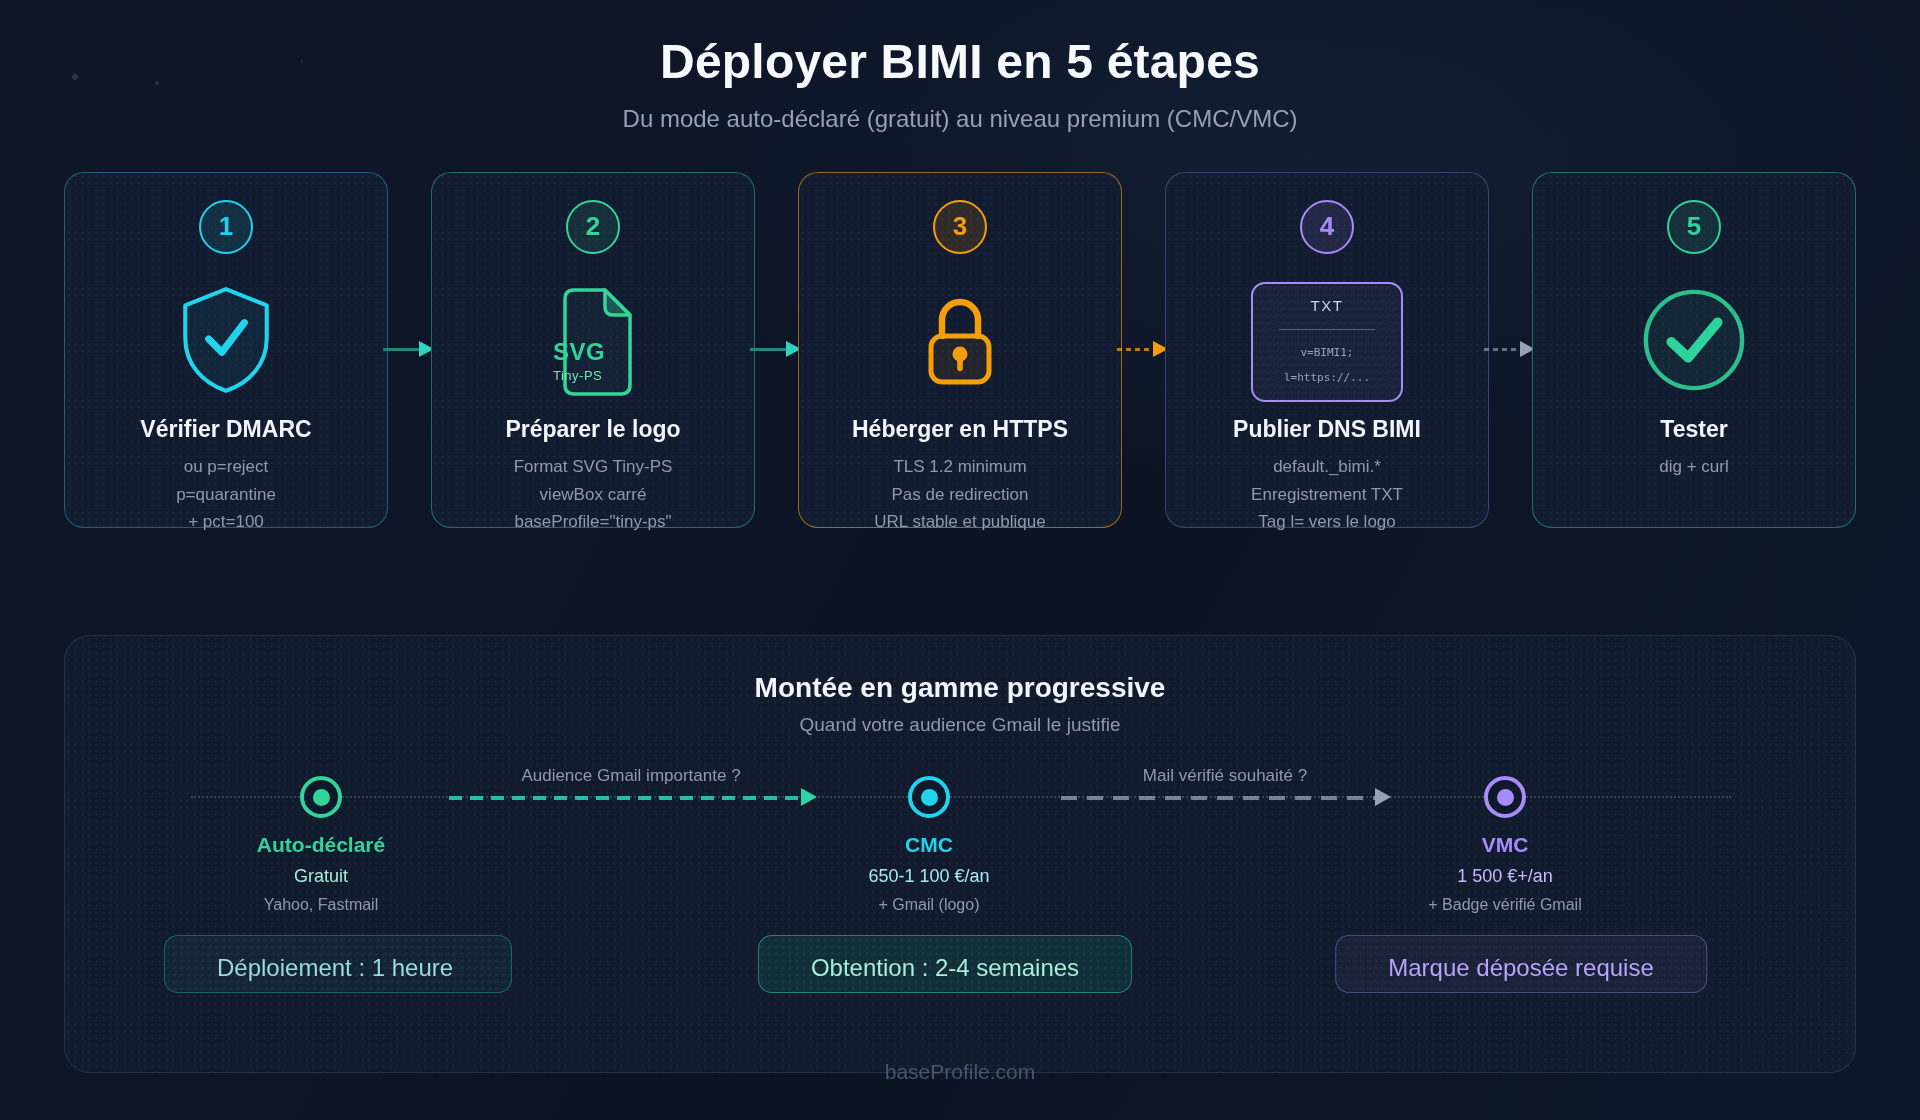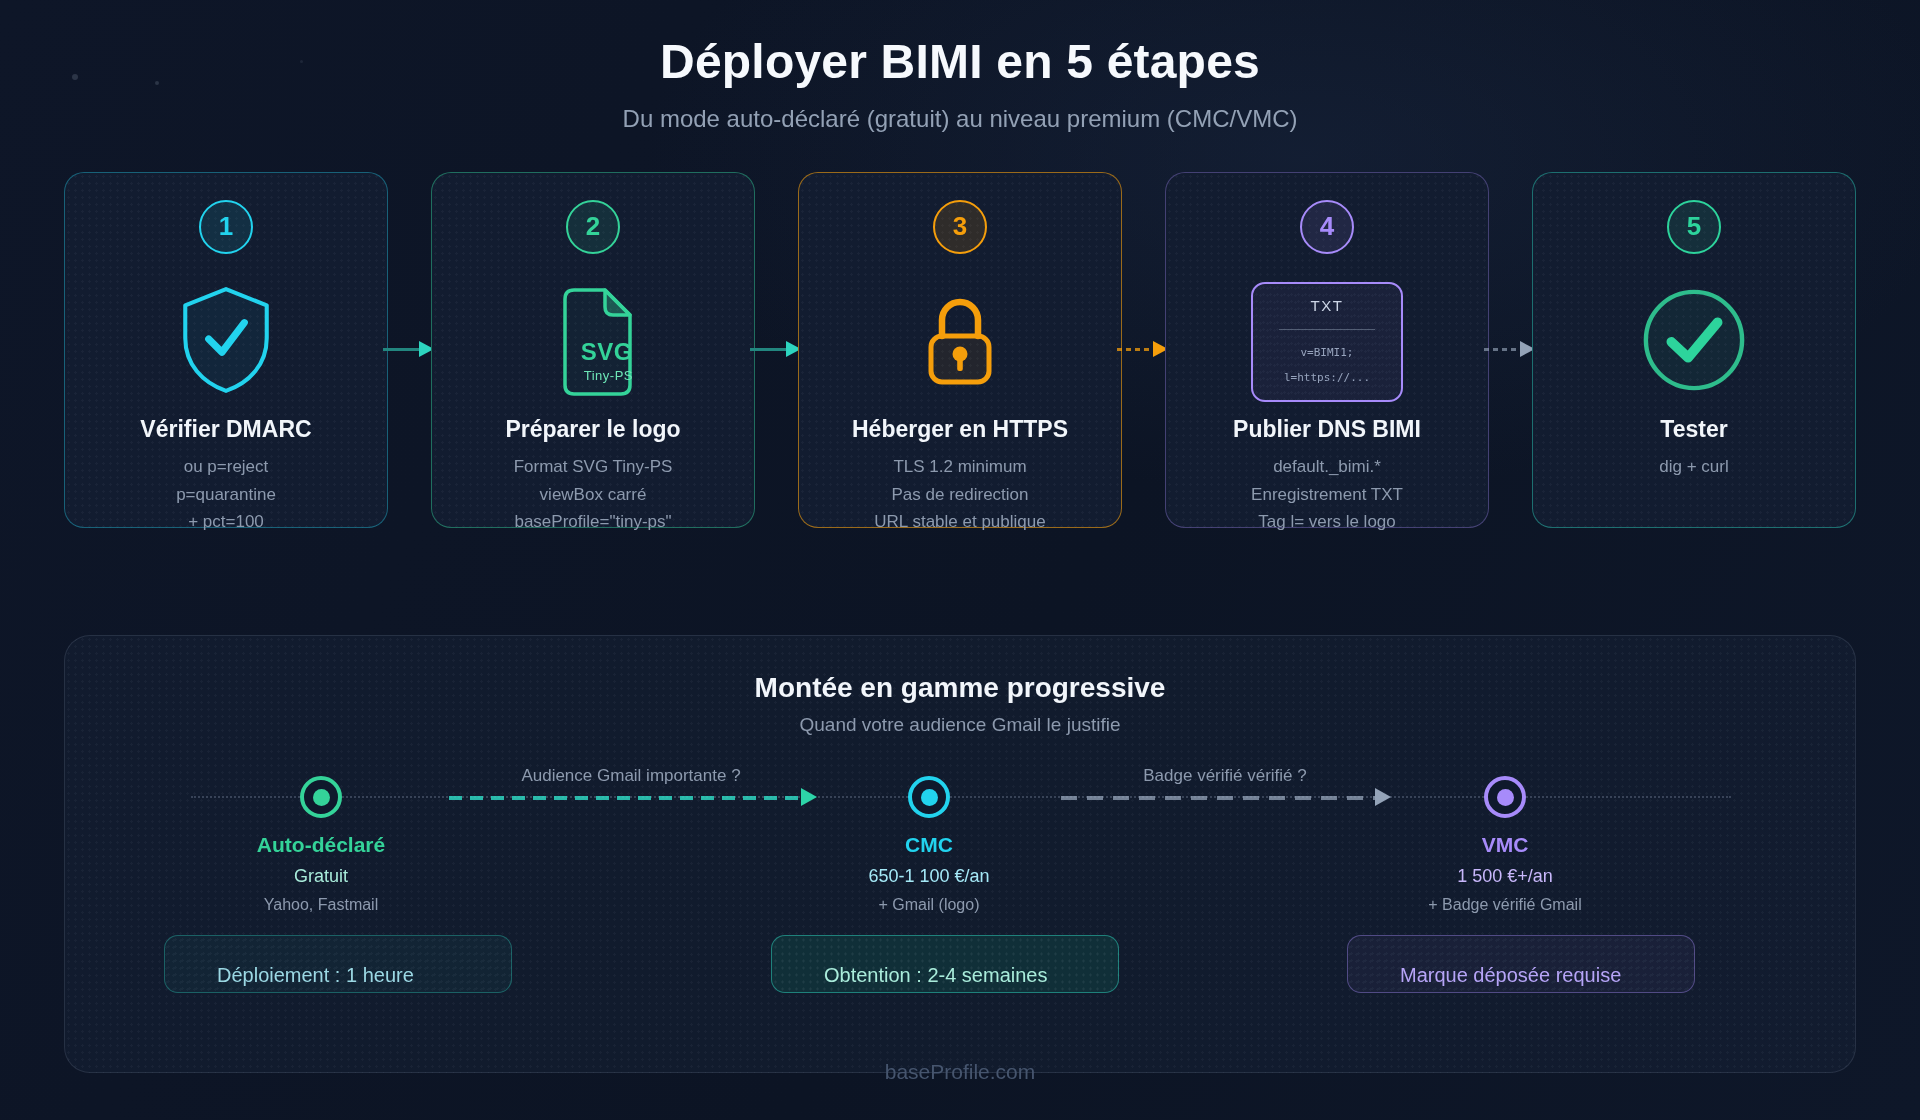--- a/index.html
+++ b/index.html
@@ -49,21 +49,21 @@
     background-color:var(--soft);
     font-size:26px; font-weight:700; color:var(--acc);
     line-height:49px;
   }
   .icon-area { height:132px; margin-top:22px; display:flex; align-items:center; justify-content:center; position:relative; }
   .card-title { margin-top:8px; font-size:23px; font-weight:700; color:#f2f6fb; }
   .card-lines { margin-top:10px; font-size:17px; line-height:1.62; color:#8d9aae; }
 
   
   .file-wrap { position:relative; width:80px; height:112px; }
-  .file-label { position:absolute; left:0; width:100%; text-align:right; }
+  .file-label { position:absolute; left:0; width:100%; text-align:left; }
   .file-label.main { top:52px; font-size:24px; font-weight:700; color:#34d399; letter-spacing:0.5px; }
   .file-label.sub  { top:82px; font-size:13px; color:#6ee7b7; letter-spacing:0.5px; }
 
   
   .txt-box {
     width:152px; height:120px;
     border:2.5px solid #a78bfa; border-radius:14px;
     background-color:rgba(167,139,250,0.05);
     display:flex; flex-direction:column; align-items:center; justify-content:center;gap:6px;
   }
@@ -115,22 +115,22 @@
 
   .tl-q { position:absolute; top:130px; transform:translateX(-50%); font-size:17px; color:#8d9aae; white-space:nowrap; }
 
   .tier { position:absolute; top:197px; transform:translateX(-50%); text-align:center; white-space:nowrap; }
   .tier-name  { font-size:21px; font-weight:700; color:var(--acc); }
   .tier-price { margin-top:9px; font-size:18px; color:var(--accLight); }
   .tier-note  { margin-top:9px; font-size:16px; color:#8d9aae; }
 
   .tl-badge {
     position:absolute; top:299px; transform:translateX(-50%);
-    height:58px; line-height:55px; padding:12px 52px; min-width:348px;
-    border-radius:14px; border:1.3px solid; font-size:20px; white-space:nowrap;
+    height:58px; line-height:55px; padding:4px 52px; min-width:348px;
+    border-radius:14px; border:1.3px solid; font-size:24px; white-space:nowrap;
   }
   .tl-badge.b-teal   { border-color:rgba(45,212,191,0.35); background-color:rgba(45,212,191,0.05);  color:#9bd8e4; }
   .tl-badge.b-green  { border-color:rgba(45,212,191,0.50); background-color:rgba(16,185,129,0.13);  color:#a9ecdb; }
   .tl-badge.b-purple { border-color:rgba(167,139,250,0.40); background-color:rgba(167,139,250,0.05); color:#b6a4f7; }
 
   .footer { position:absolute; left:0; top:1060px; width:100%; text-align:center; font-size:21px; color:#46556e; }
 </style>
 </head>
 <body>
 
@@ -258,21 +258,21 @@
   </div>
 </div>
 
 <div class="panel dotted">
   <div class="panel-title">Montée en gamme progressive</div>
   <div class="panel-sub">Quand votre audience Gmail le justifie</div>
 
   <div class="tl-base"></div>
 
   <div class="tl-q" style="left:566px;">Audience Gmail importante ?</div>
-  <div class="tl-q" style="left:1160px;">Badge vérifié vérifié ?</div>
+  <div class="tl-q" style="left:1160px;">Mail vérifié souhaité ?</div>
 
   <div class="tl-arrow teal" style="left:384px; width:368px;">
     <div class="dash"></div>
       <div class="head"></div>
   </div>
   <div class="tl-arrow gray" style="left:996px; width:330px;">
     <div class="dash"></div>
       <div class="head"></div>
   </div>
 

